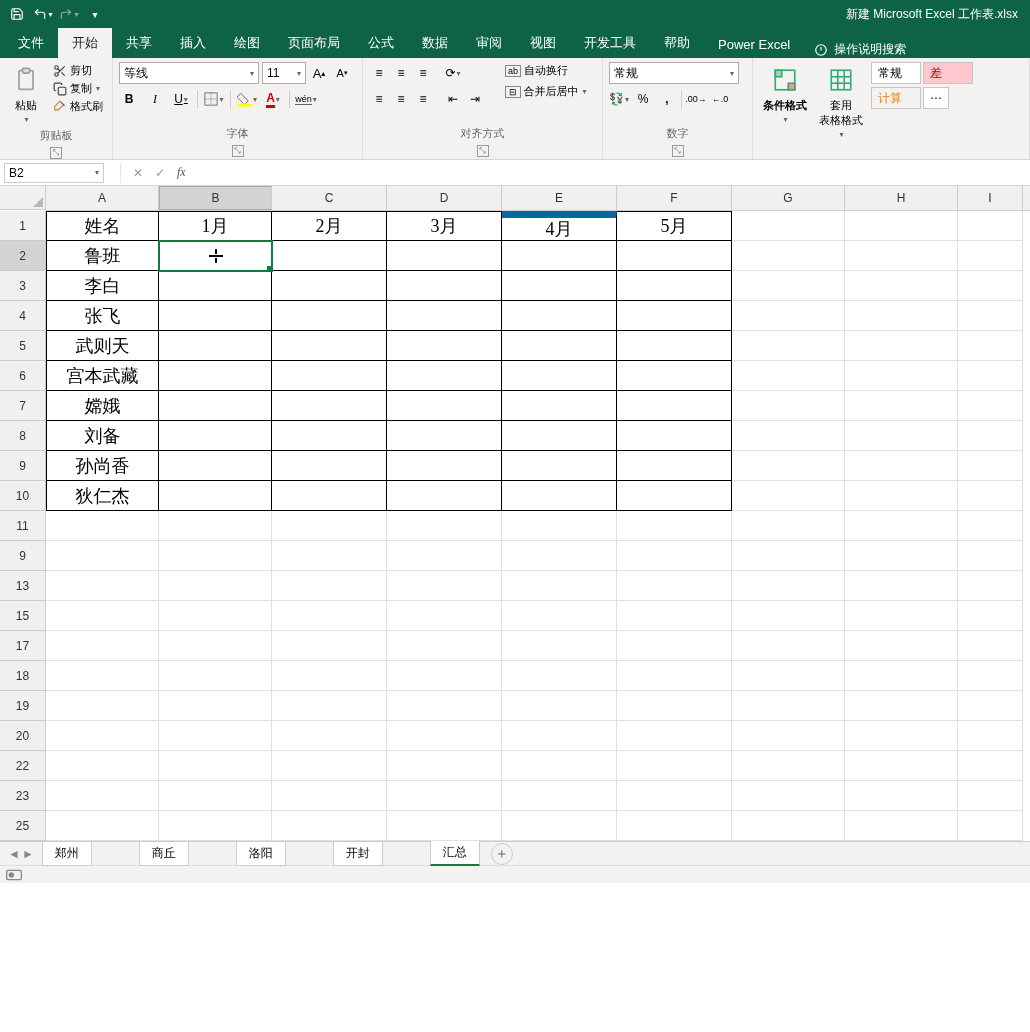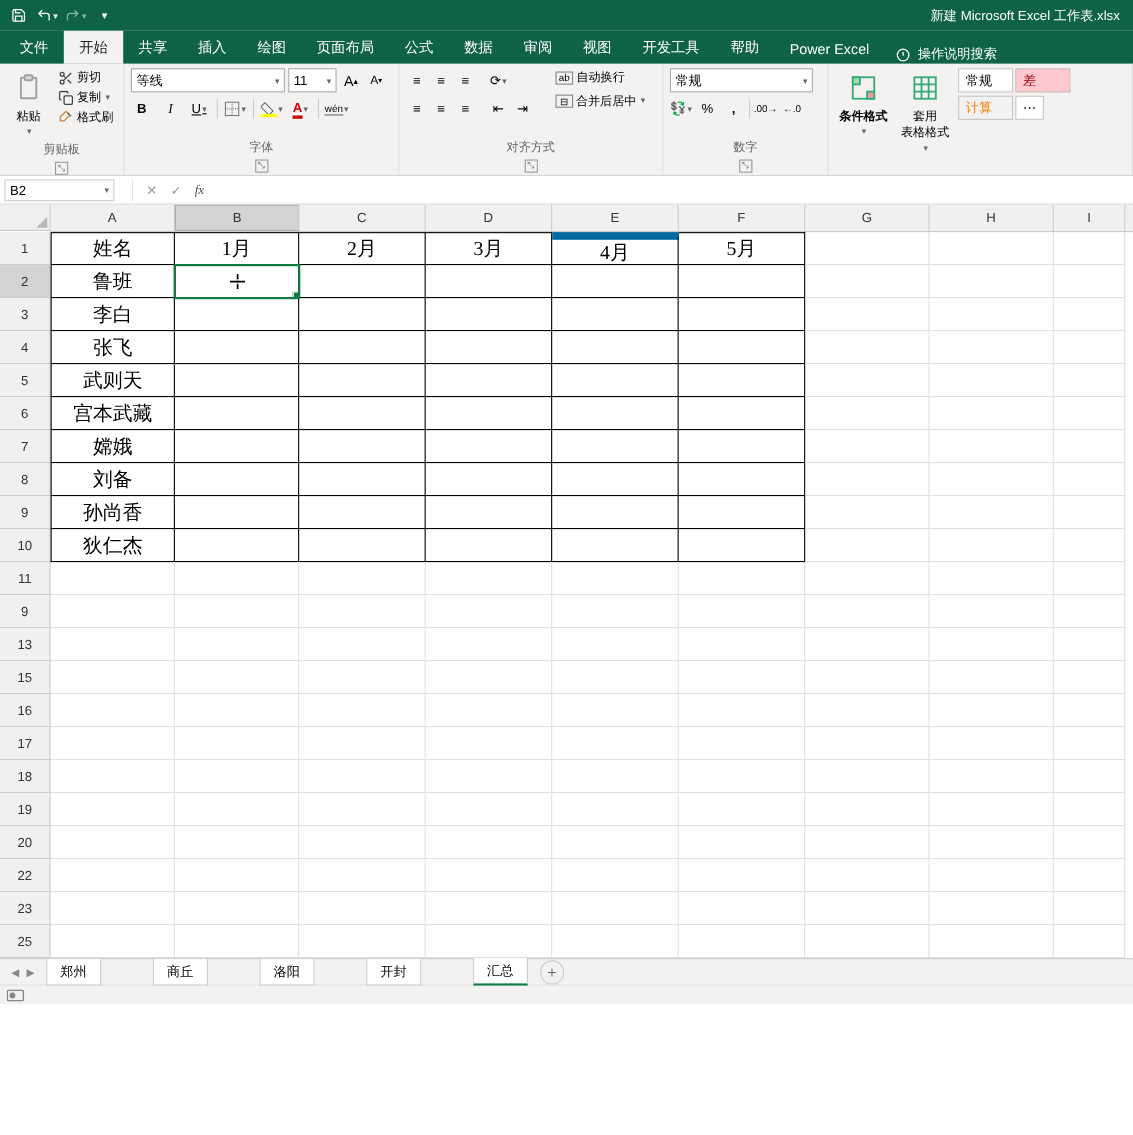--- a/index.html
+++ b/index.html
@@ -534,32 +534,20 @@
         <div class="cell" style="width:113px;"></div>
         <div class="cell" style="width:115px;"></div>
         <div class="cell" style="width:115px;"></div>
         <div class="cell" style="width:115px;"></div>
         <div class="cell" style="width:115px;"></div>
         <div class="cell" style="width:113px;"></div>
         <div class="cell" style="width:113px;"></div>
         <div class="cell" style="width:65px;"></div>
       </div>
       <div class="row" style="height:30px;">
-        <div class="row-h">16</div>
-        <div class="cell" style="width:113px;"></div>
-        <div class="cell" style="width:113px;"></div>
-        <div class="cell" style="width:115px;"></div>
-        <div class="cell" style="width:115px;"></div>
-        <div class="cell" style="width:115px;"></div>
-        <div class="cell" style="width:115px;"></div>
-        <div class="cell" style="width:113px;"></div>
-        <div class="cell" style="width:113px;"></div>
-        <div class="cell" style="width:65px;"></div>
-      </div>
-      <div class="row" style="height:30px;">
         <div class="row-h">17</div>
         <div class="cell" style="width:113px;"></div>
         <div class="cell" style="width:113px;"></div>
         <div class="cell" style="width:115px;"></div>
         <div class="cell" style="width:115px;"></div>
         <div class="cell" style="width:115px;"></div>
         <div class="cell" style="width:115px;"></div>
         <div class="cell" style="width:113px;"></div>
         <div class="cell" style="width:113px;"></div>
         <div class="cell" style="width:65px;"></div>

